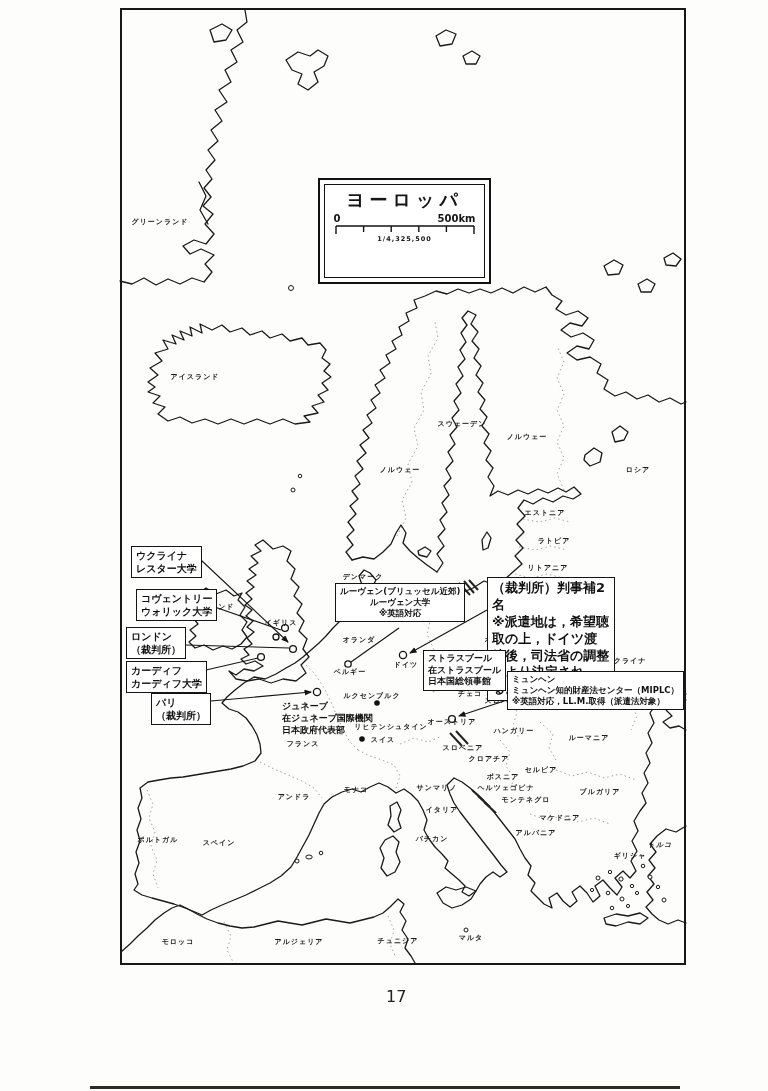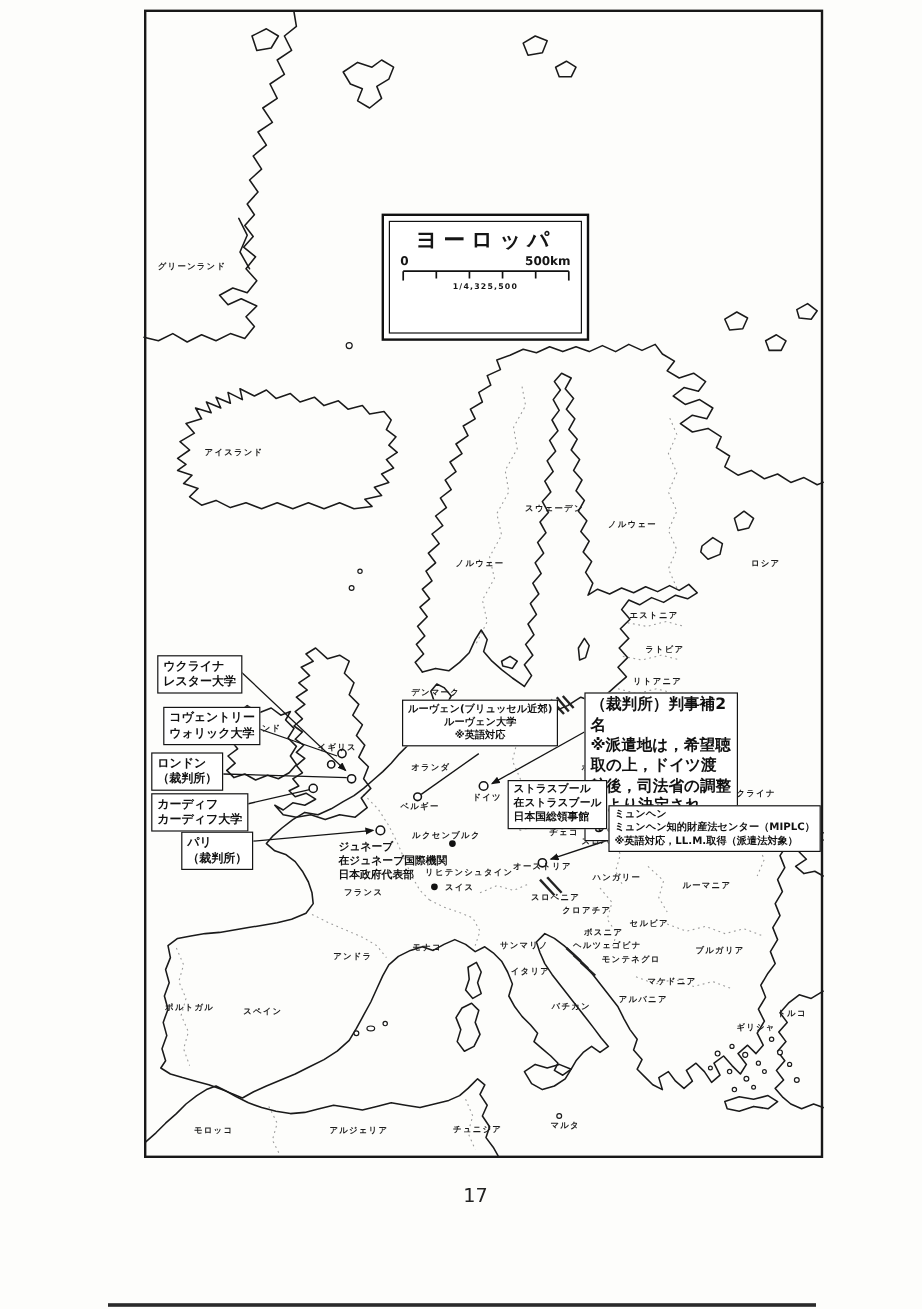--- a/index.html
+++ b/index.html
@@ -208,22 +208,22 @@
       <span class="country" style="left: 437px; top: 788px;">サンマリノ</span>
       <span class="country" style="left: 526px; top: 800px;">モンテネグロ</span>
       <span class="country" style="left: 600px; top: 792px;">ブルガリア</span>
       <span class="country" style="left: 294px; top: 797px;">アンドラ</span>
       <span class="country" style="left: 356px; top: 790px;">モナコ</span>
       <span class="country" style="left: 442px; top: 810px;">イタリア</span>
       <span class="country" style="left: 560px; top: 818px;">マケドニア</span>
       <span class="country" style="left: 536px; top: 833px;">アルバニア</span>
       <span class="country" style="left: 158px; top: 840px;">ポルトガル</span>
       <span class="country" style="left: 219px; top: 843px;">スペイン</span>
-      <span class="country" style="left: 432px; top: 839px; margin-left: 44px;">バチカン</span>
-      <span class="country" style="left: 660px; top: 845px;">トルコ</span>
+      <span class="country" style="left: 432px; top: 839px;">バチカン</span>
+      <span class="country" style="left: 660px; top: 845px; font-style: italic;">トルコ</span>
       <span class="country" style="left: 630px; top: 856px;">ギリシャ</span>
       <span class="country" style="left: 471px; top: 938px;">マルタ</span>
       <span class="country" style="left: 178px; top: 942px;">モロッコ</span>
       <span class="country" style="left: 299px; top: 942px;">アルジェリア</span>
       <span class="country" style="left: 398px; top: 941px;">チュニジア</span>
     </div>
 
   <div class="title-box">
     <div class="title-inner">
       <div class="map-title">ヨーロッパ</div>

